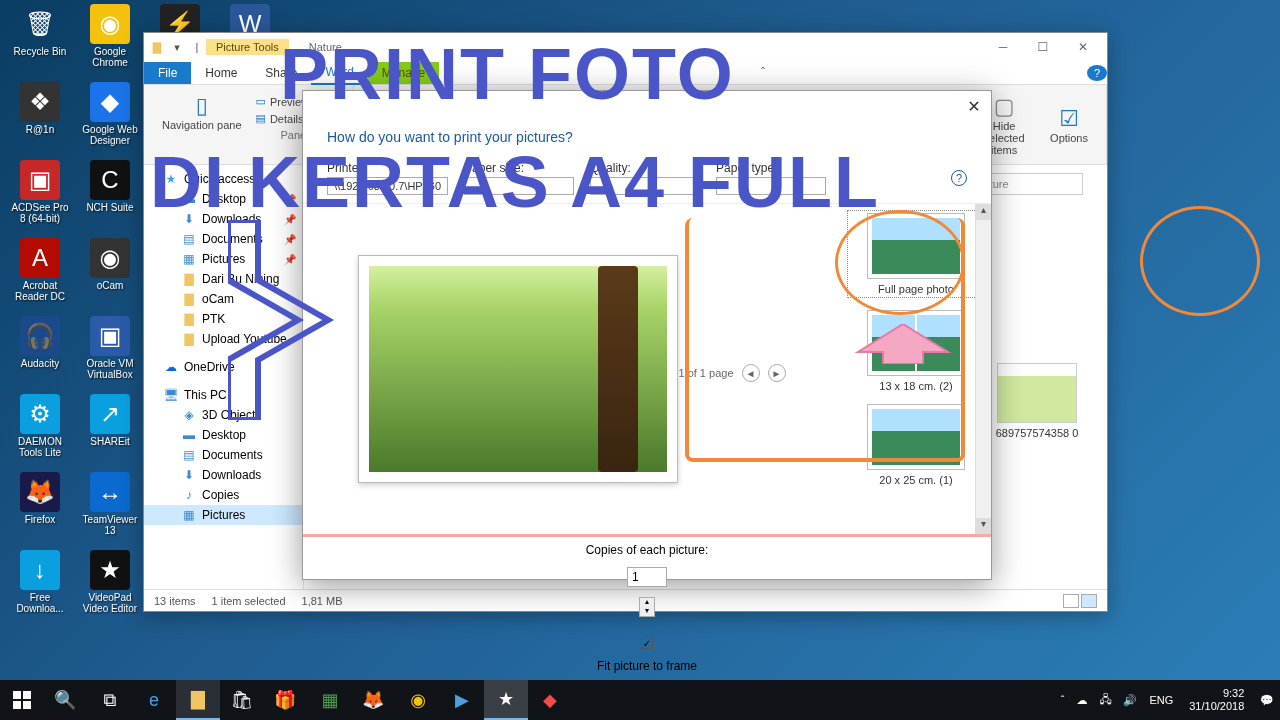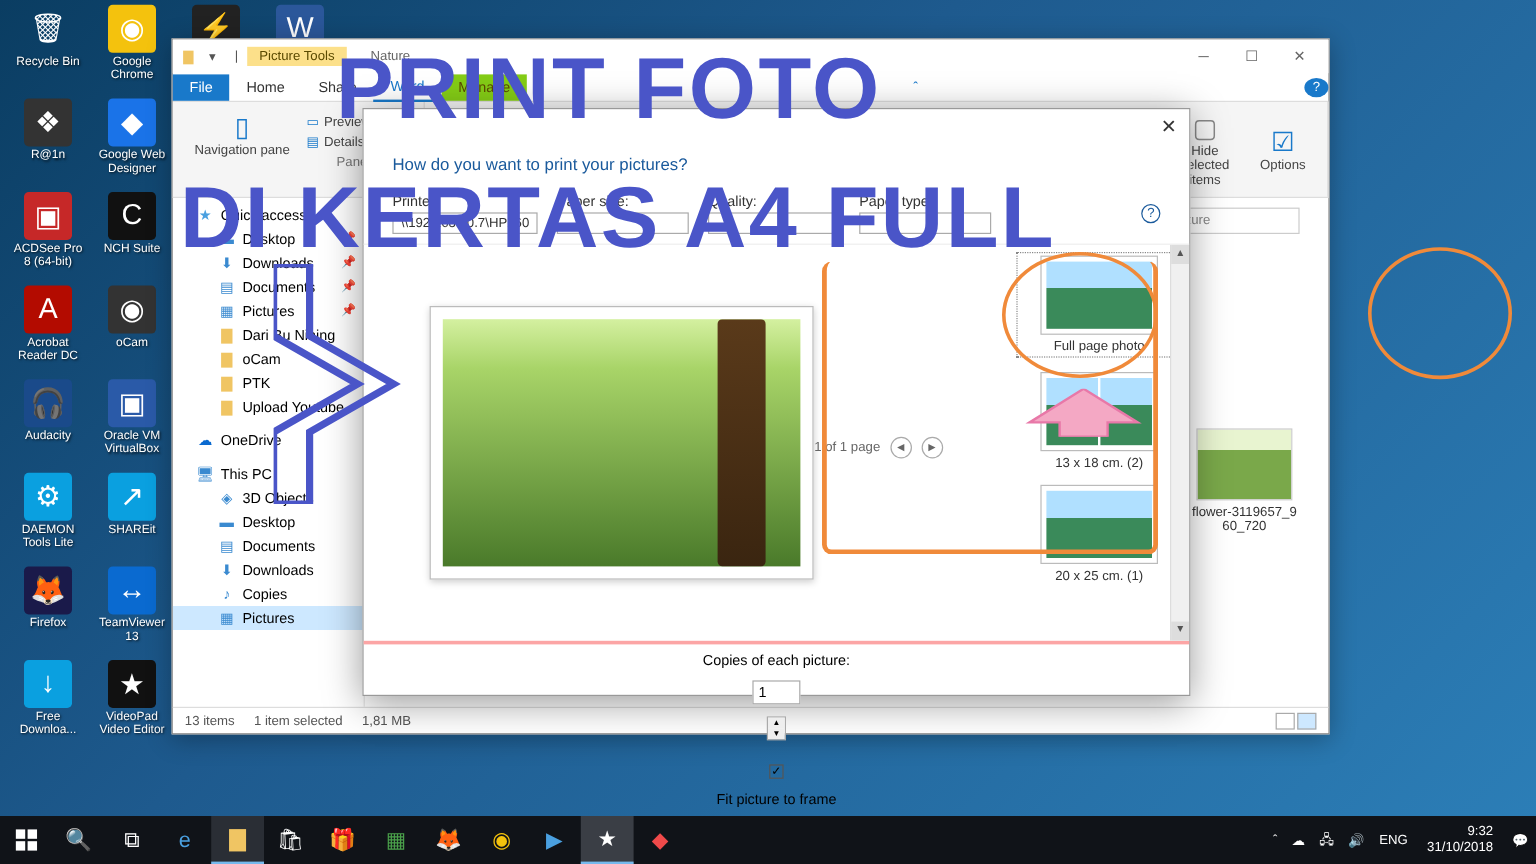--- a/index.html
+++ b/index.html
@@ -325,24 +325,20 @@
     <div class="ex-content">
       <div style="position:absolute;right:24px;top:140px;width:170px;height:22px;border:1px solid #ccc;font-size:11px;color:#888;padding:2px 6px;display:flex;align-items:center;gap:4px">
         <span>🔍</span>
         <span>Search Nature</span>
       </div>
       <div style="width:100%;height:28px"></div>
       <div style="display:flex;gap:14px;margin-left:auto;margin-right:10px">
         <div class="thumb">
             <div class="timg" style="background:linear-gradient(#fff 20%,#d0e8a0 20%)"></div>
             <div>689757574358 0</div>
-          </div>
-        <div class="thumb">
-            <div class="timg" style="background:linear-gradient(#e8f4d0 30%,#7aa84a 30%)"></div>
-            <div>flower-3119657_9 60_720</div>
           </div>
       </div>
     </div>
   </div>
 
   <div class="ex-status">
     <span>13 items</span>
     <span>1 item selected</span>
     <span>1,81 MB</span>
     <div class="views">

